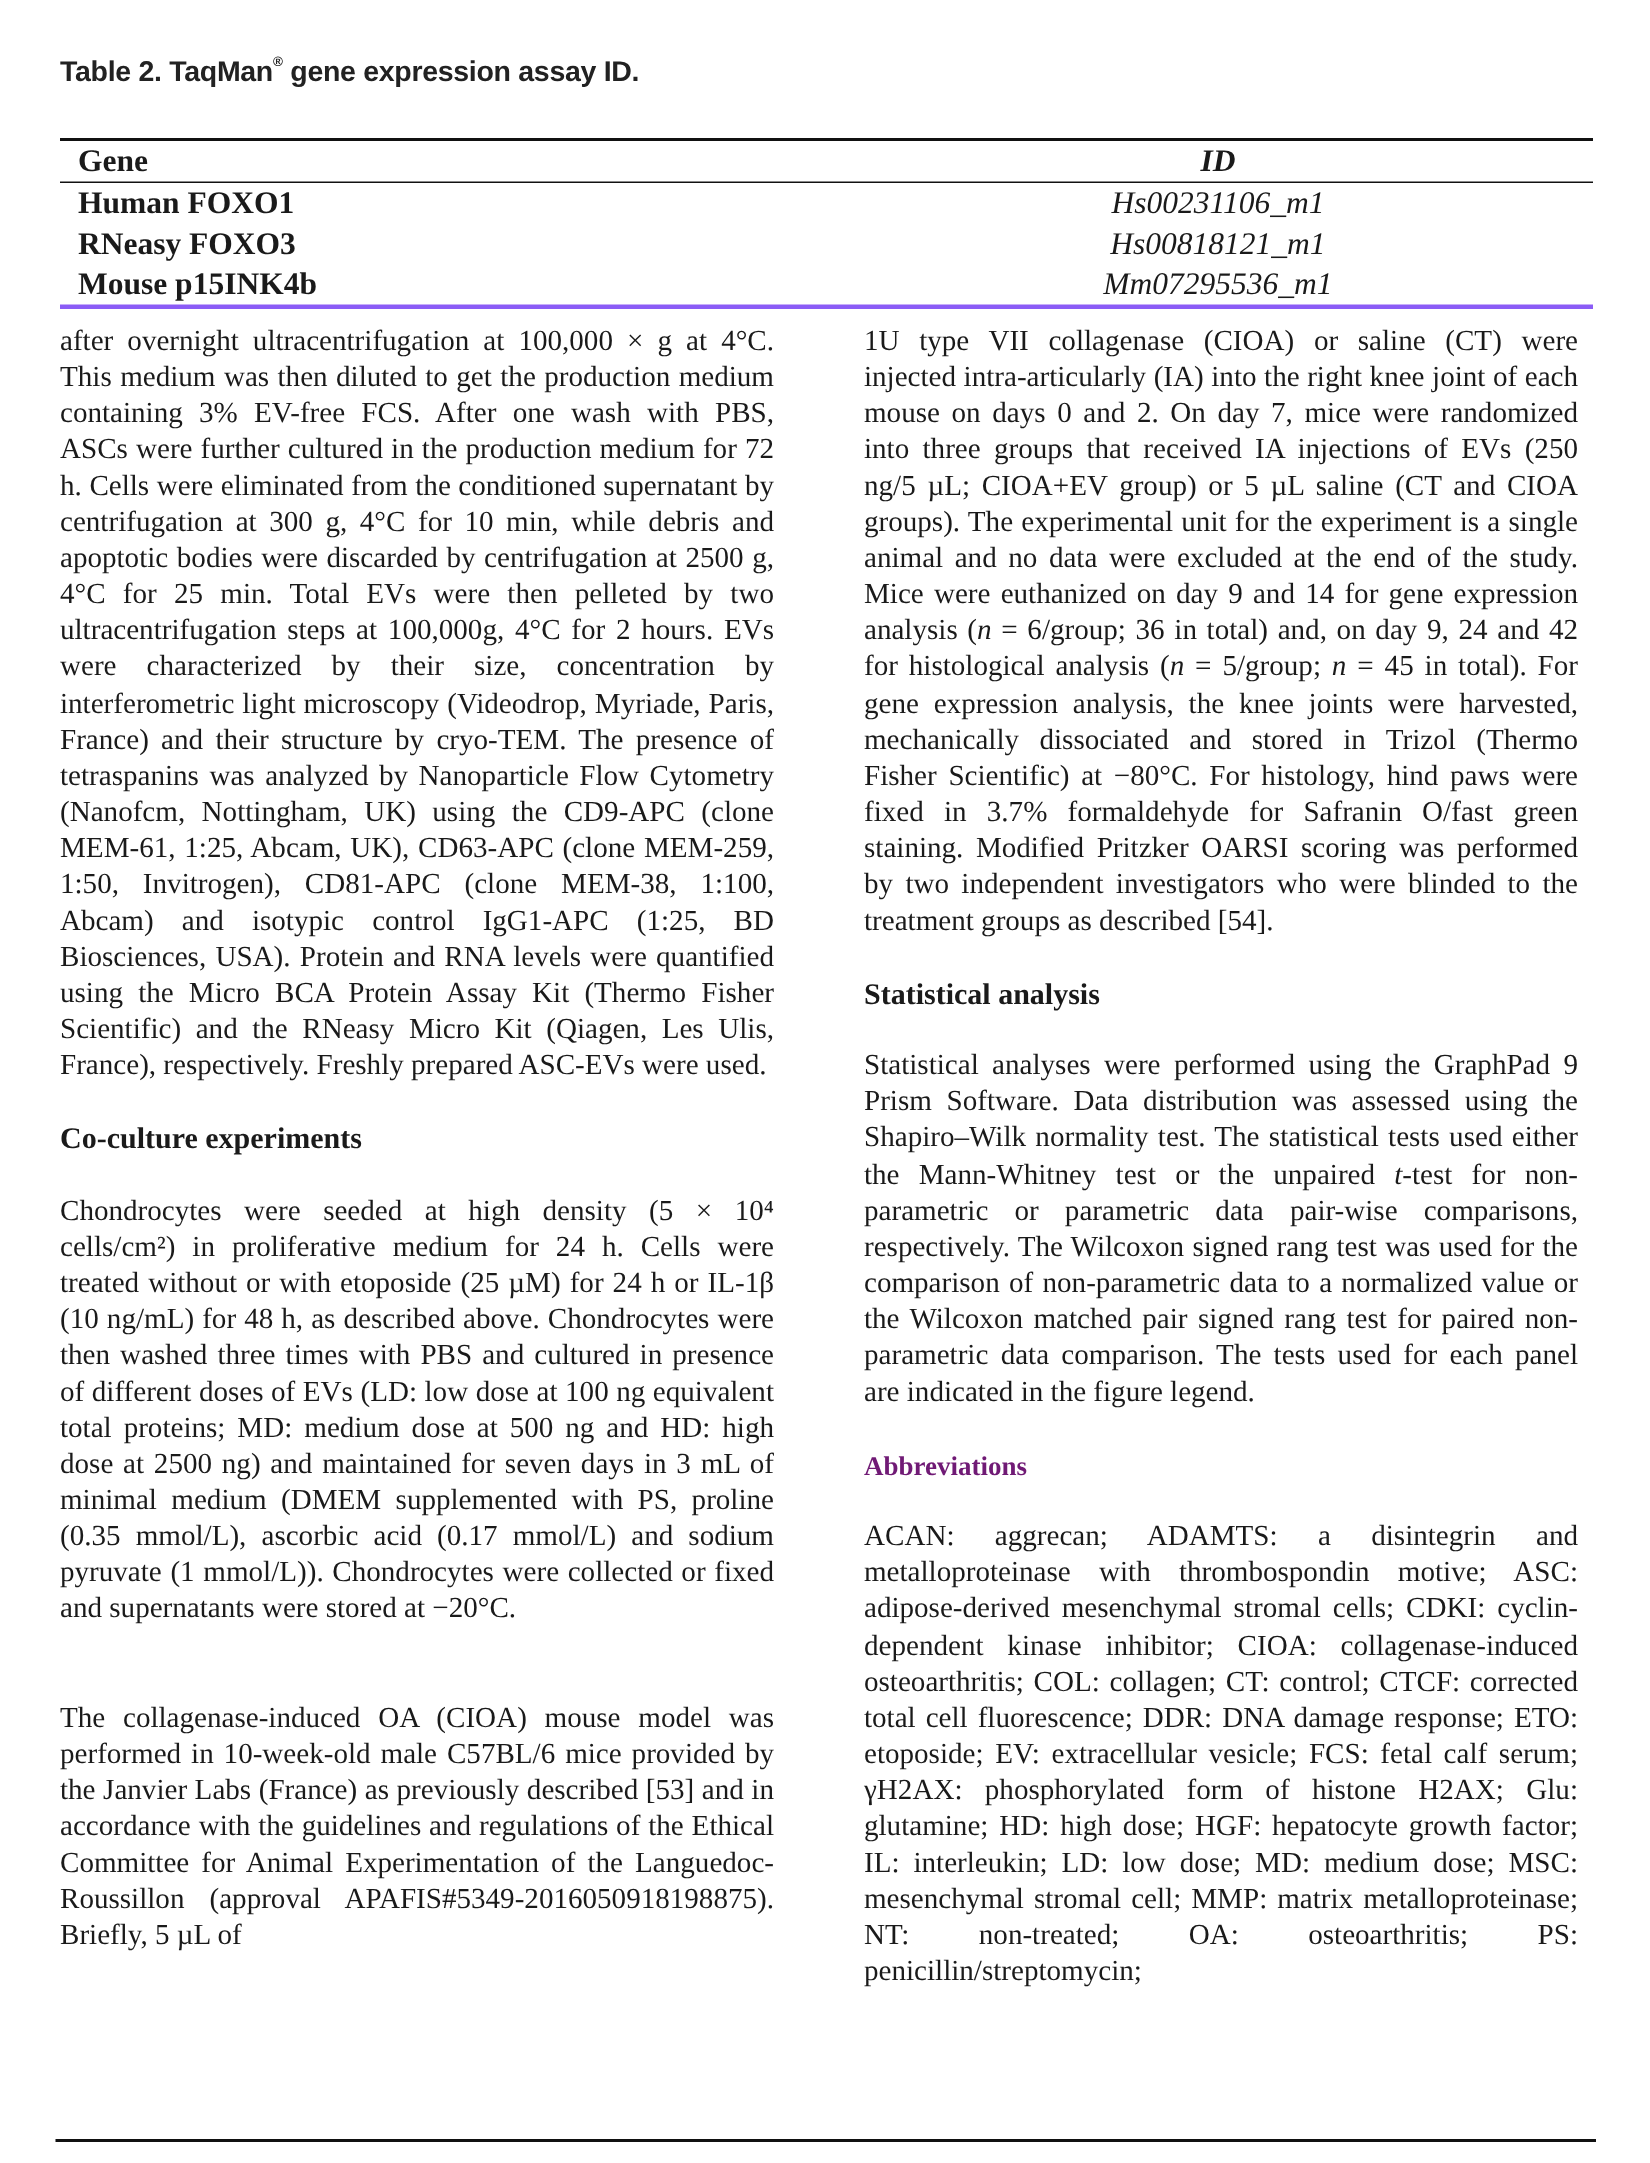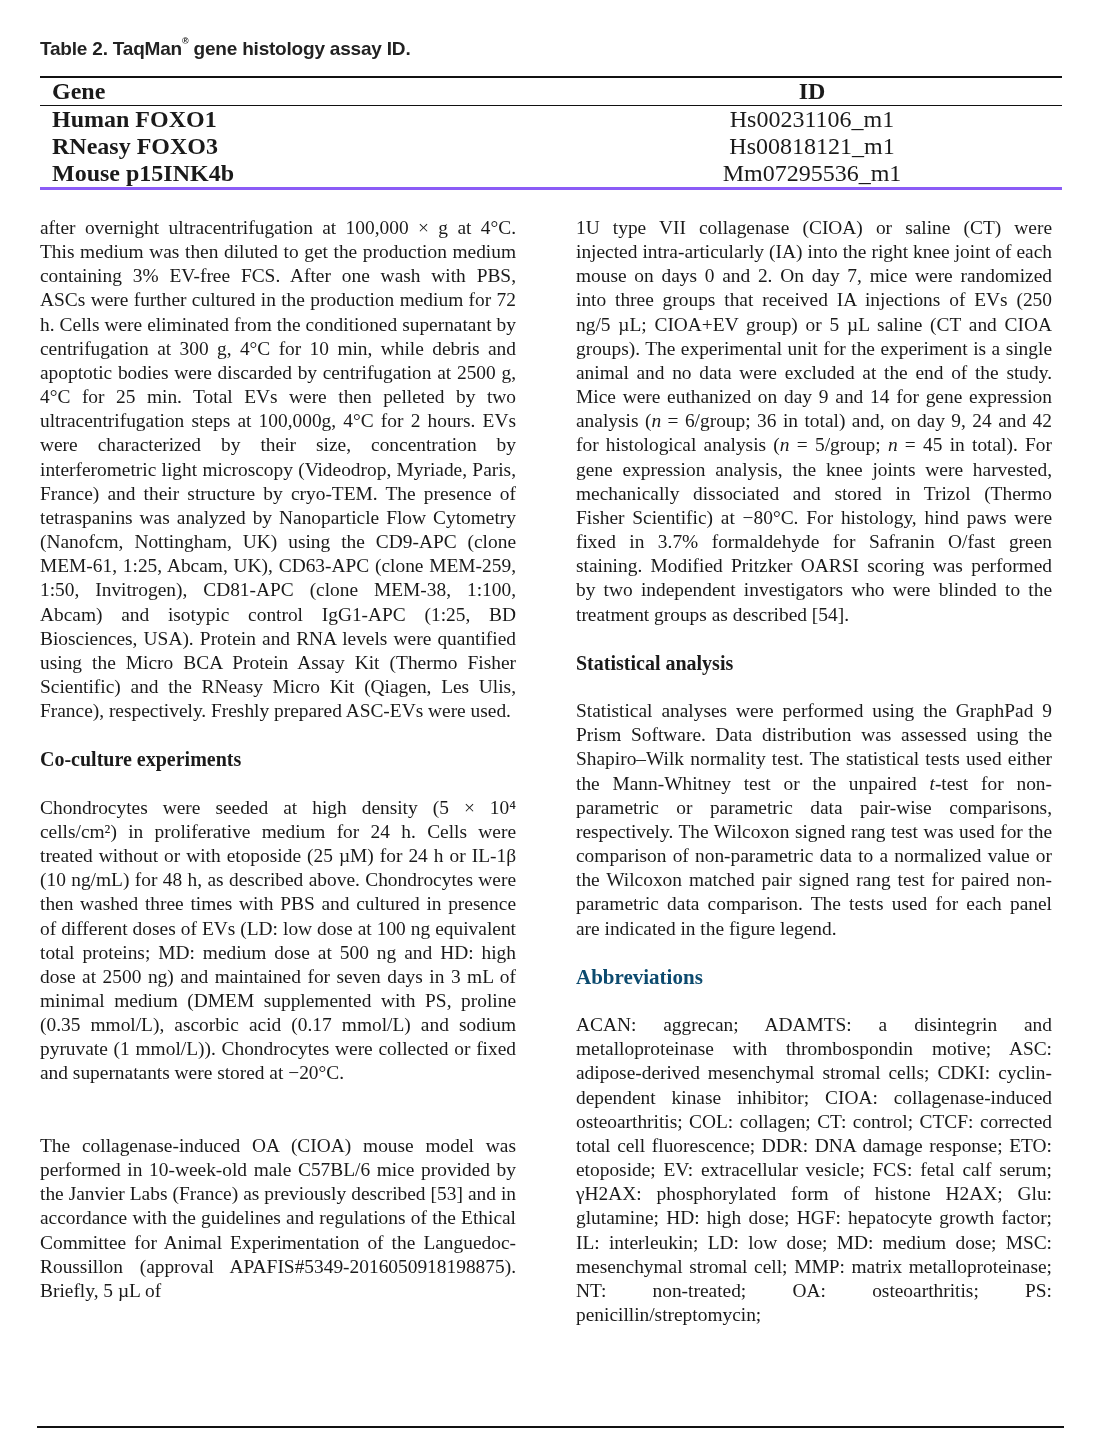--- a/index.html
+++ b/index.html
@@ -27,24 +27,24 @@
     }
     .table-title sup {
       font-size: 9px;
       vertical-align: top;
       position: relative;
       top: -2px;
     }
     .assay-table {
       position: absolute;
       left: 40px;
-      top: 76px;
+      top: 92px;
       width: 1022px;
       border-collapse: collapse;
-      font-size: 24px;
+      font-size: 21px;
     }
     .assay-table th, .assay-table td {
       padding: 0 0 0 12px;
       height: 27px;
       line-height: 27px;
     }
     .assay-table thead tr {
       border-top: 2px solid #111;
       border-bottom: 1.5px solid #111;
     }
@@ -52,20 +52,21 @@
       border-bottom: 3px solid #8b5cf6;
     }
     .assay-table th {
       font-weight: bold;
       text-align: left;
     }
     .assay-table th.id-col, .assay-table td.id-col {
       text-align: center;
       padding-left: 0;
       width: 500px;
+      font-style: italic;
     }
     .assay-table td.gene-col {
       font-weight: bold;
     }
     .column {
       position: absolute;
       top: 216px;
       width: 476px;
       font-size: 19.4px;
       line-height: 24.15px;
@@ -78,39 +79,39 @@
       text-align-last: left;
     }
     .column h3 {
       margin: 0;
       font-size: 20px;
       font-weight: bold;
       line-height: 24.15px;
     }
     .column h2 {
       margin: 0;
-      font-size: 21px;
+      font-size: 18px;
       font-weight: bold;
       line-height: 24.15px;
-      color: #0c4a6e;
+      color: #701a75;
     }
     .gap { height: 24.15px; }
     .bottom-rule {
       position: absolute;
       left: 37px;
       top: 1426px;
       width: 1027px;
       height: 2px;
       background: #111;
     }
   </style>
 </head>
 <body>
 
-<div class="table-title"><span>Table 2. TaqMan</span><sup>®</sup><span> gene histology assay ID.</span></div>
+<div class="table-title"><span>Table 2. TaqMan</span><sup>®</sup><span> gene expression assay ID.</span></div>
 
 <table class="assay-table">
   <thead>
     <tr>
       <th>Gene</th>
       <th class="id-col">ID</th>
     </tr>
   </thead>
   <tbody>
     <tr>

